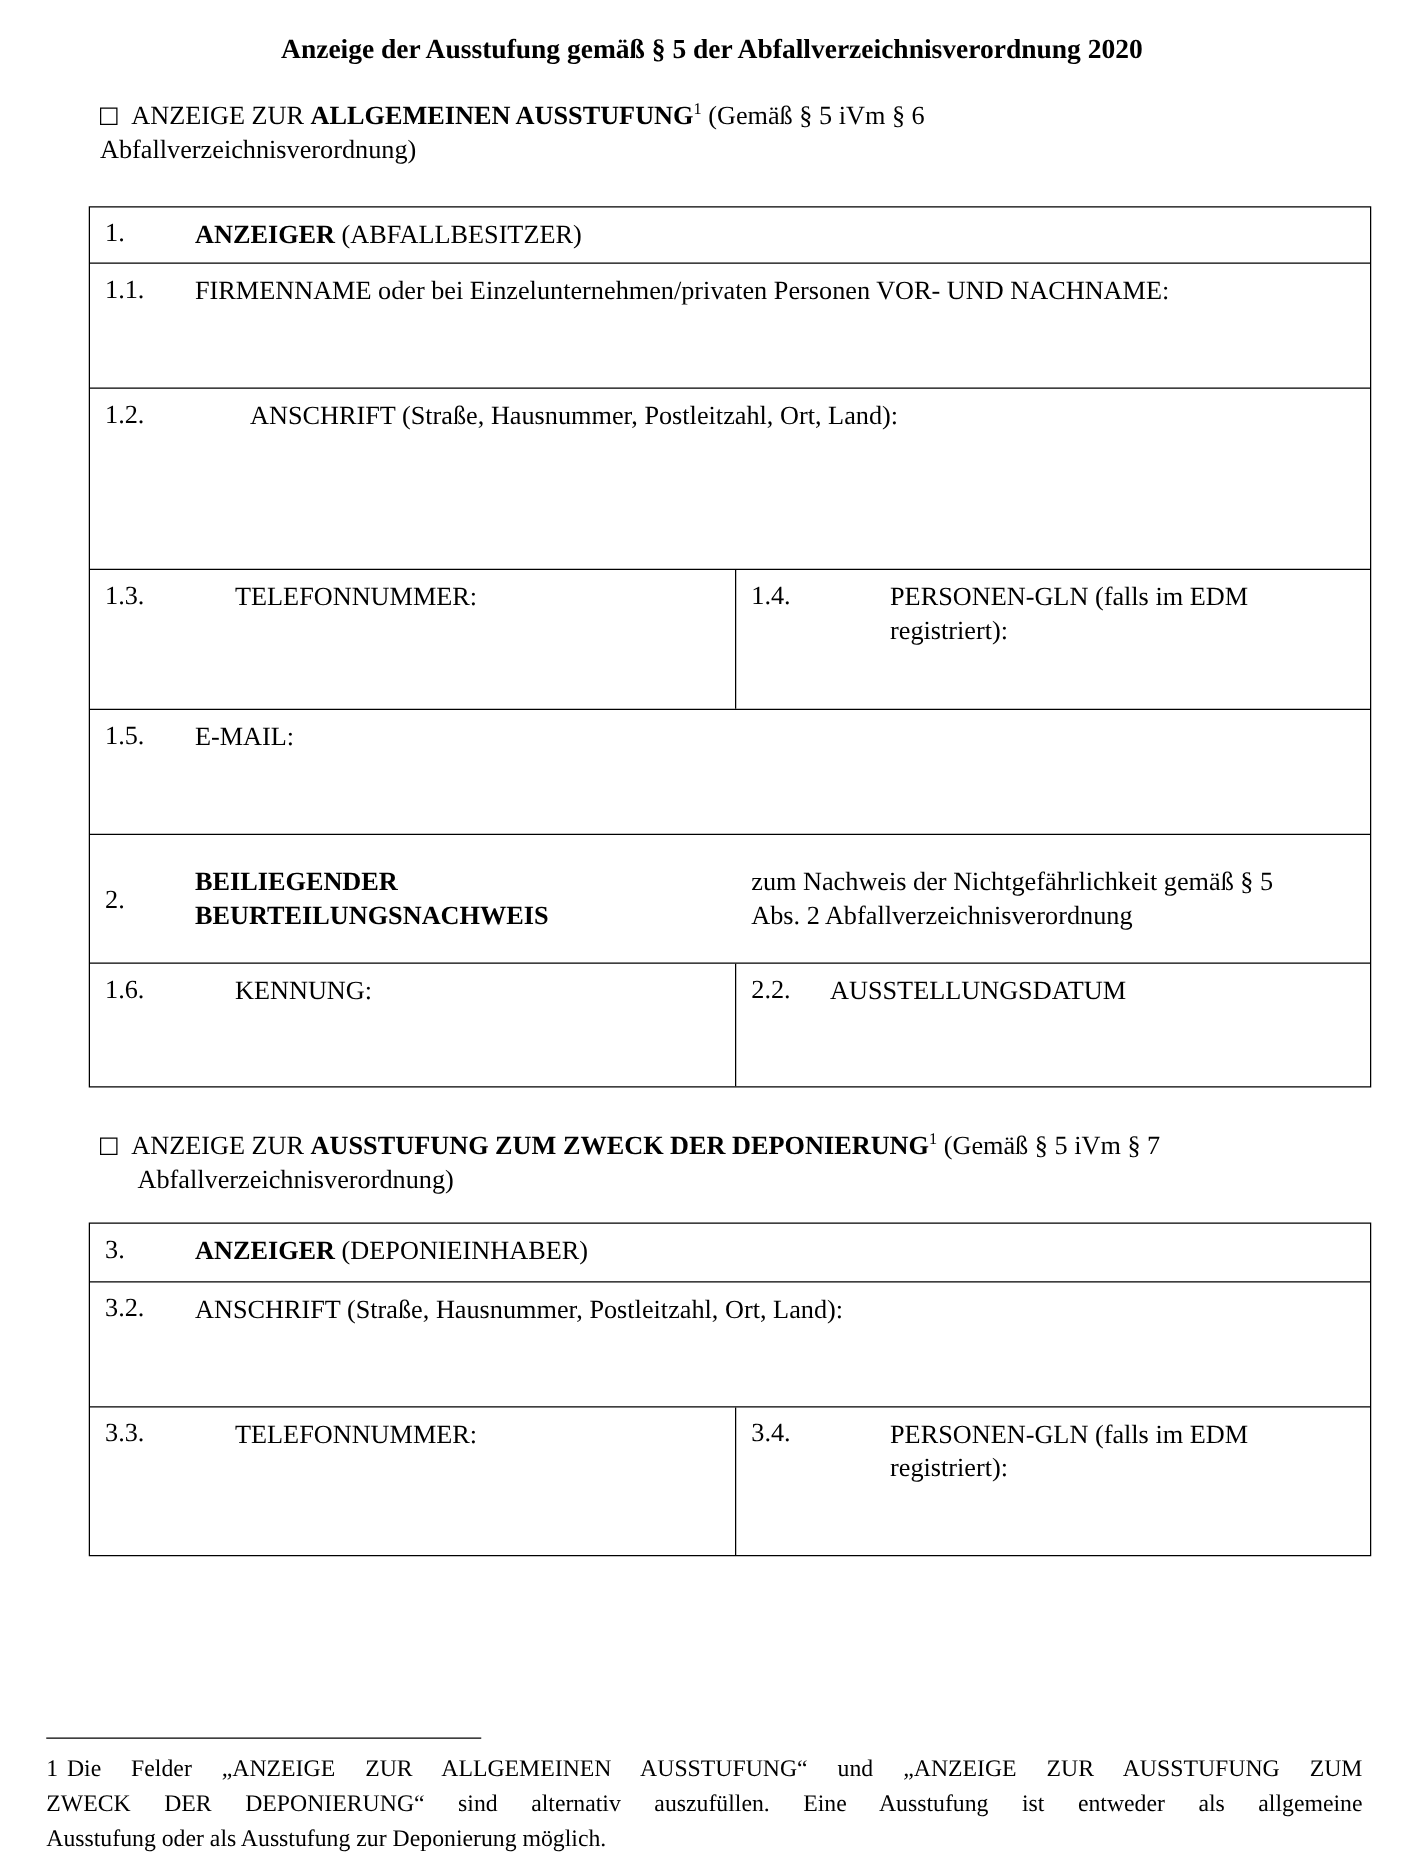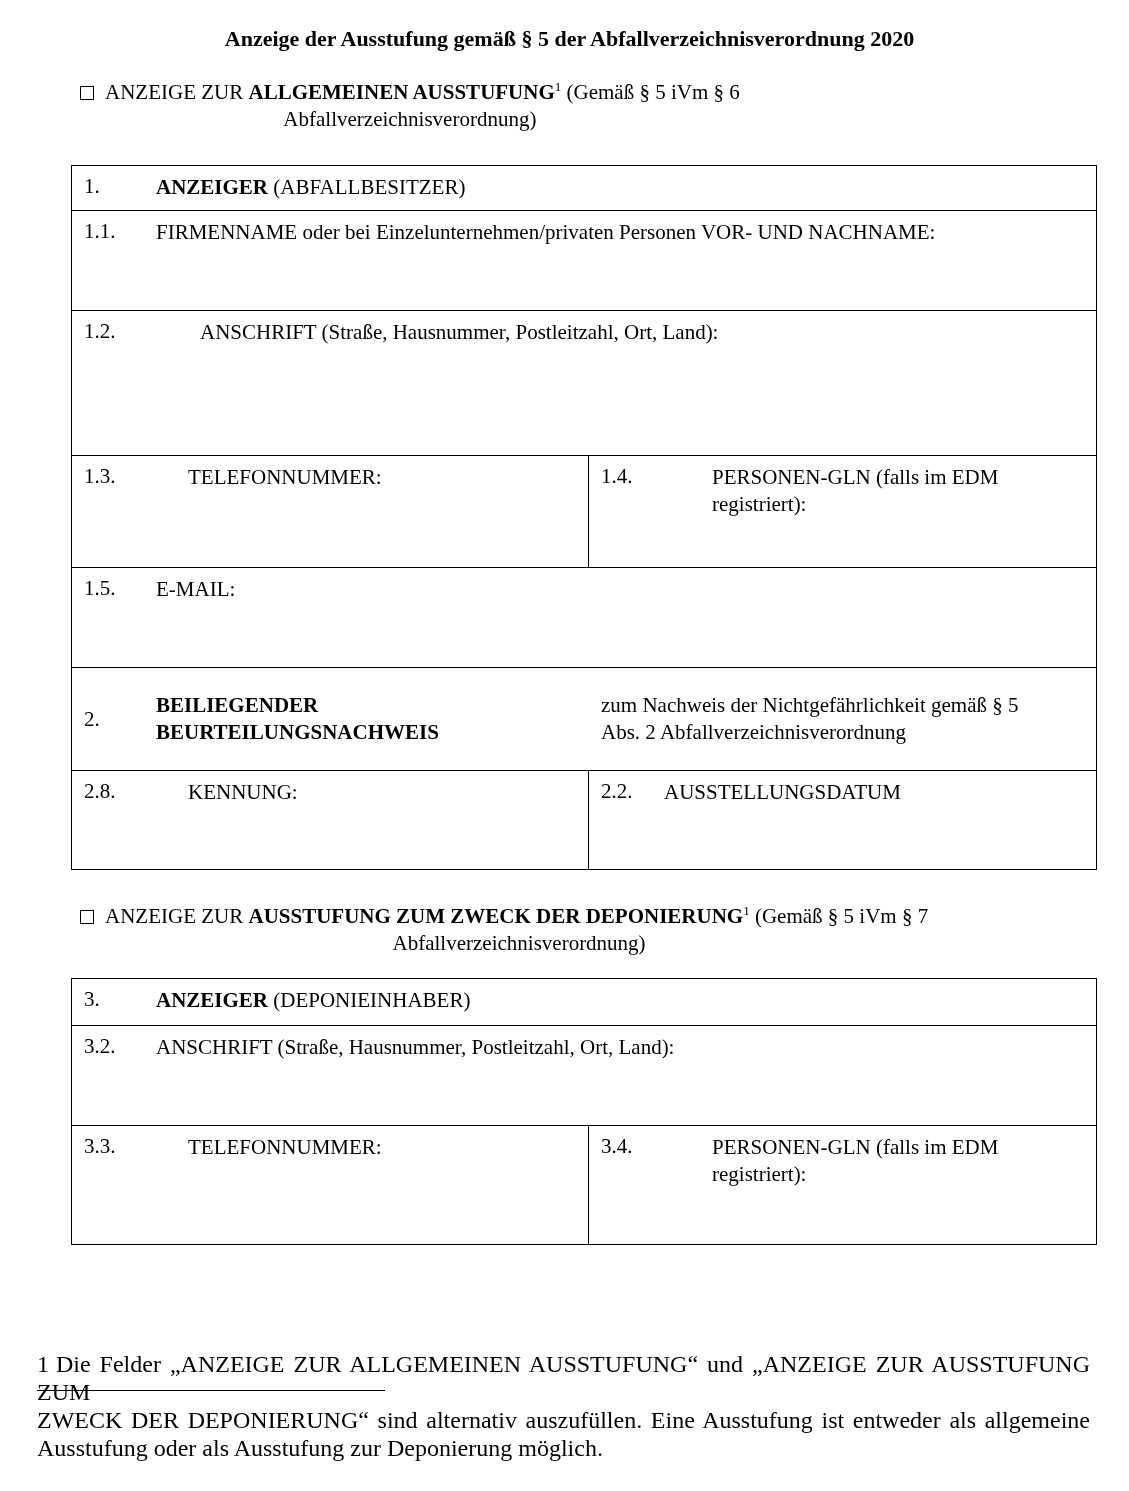--- a/index.html
+++ b/index.html
@@ -5,21 +5,21 @@
   html,body{margin:0;padding:0;background:#fff;}
   .page{
     position:relative; width:1129px; height:1491px; background:#ffffff;
     font-family:"Liberation Serif", serif; color:#000; overflow:hidden;
   }
   .title{
     position:absolute; left:10px; right:0; top:26px;
     text-align:center; font-weight:bold; font-size:22px;
   }
   
-  .cb-block{position:absolute; font-size:21px; line-height:27px;text-align:center;}
+  .cb-block{position:absolute; font-size:21px; line-height:27px;}
   .checkbox{
     display:inline-block; width:14px; height:14px; box-sizing:border-box;
     border:1.6px solid #000; margin-right:11px; vertical-align:-1px; background:#fff;
   }
   .b{font-weight:bold;}
   sup.fnref{font-size:13px; vertical-align:super; line-height:0;}
   .cb-line2{margin-left:0;}
   .cb-line2.indent{margin-left:30px;}
   
   .tbl{
@@ -46,22 +46,22 @@
   
   .h45{height:45px;} .h47{height:47px;} .h98{height:98px;} .h100{height:100px;}
   .h102{height:102px;} .h103{height:103px;} .h112{height:112px;}
   .h118{height:118px;} .h145{height:145px;gap:44px;}
   
   .fn-sep{
     position:absolute; left:37px; top:1390px; width:348px; height:0;
     border-top:1.6px solid #000;
   }
   .footnote{
-    position:absolute; left:37px; top:1350px; width:1053px;
-    font-size:24px; line-height:28px;
+    position:absolute; left:37px; top:1402px; width:1053px;
+    font-size:19px; line-height:28px;
   }
   .fn-line{text-align:justify; text-align-last:justify;}
   .fn-line.last{text-align-last:left;}
   .fn-marker{margin-right:7px;}
 </style>
 </head>
 <body>
 
 <div class="page">
 
@@ -101,21 +101,21 @@
       <div class="num">1.5.</div>
       <div class="label">E-MAIL:</div>
     </div>
     <div class="row h103 row-mid">
       <div class="num">2.</div>
       <div class="r2-title">BEILIEGENDER BEURTEILUNGSNACHWEIS</div>
       <div class="r2-desc">zum Nachweis der Nichtgefährlichkeit gemäß § 5 Abs. 2 Abfallverzeichnisverordnung</div>
     </div>
     <div class="row h98">
       <div class="half half-left">
-        <div class="num">2.8.</div>
+        <div class="num">1.6.</div>
         <div class="label">KENNUNG:</div>
       </div>
       <div class="half half-right">
         <div class="num">2.2.</div>
         <div class="label">AUSSTELLUNGSDATUM</div>
       </div>
     </div>
   </div>
 
   <div class="cb-block" style="left:80px; top:903px;">

